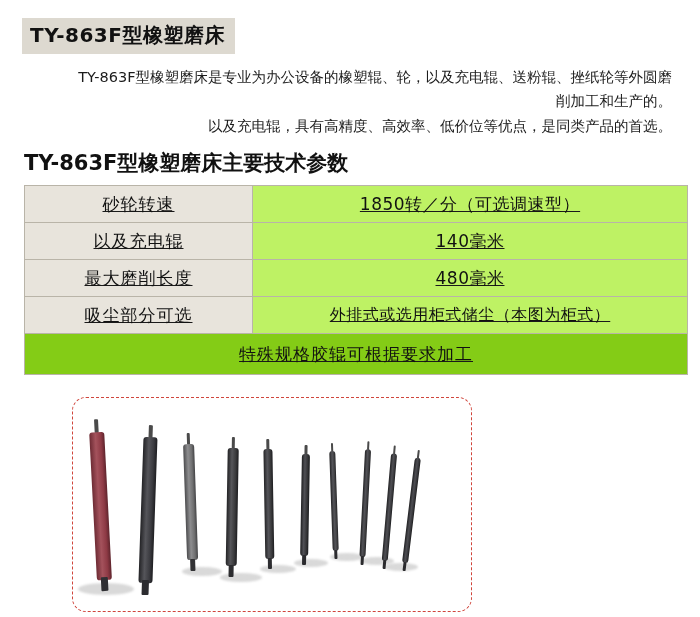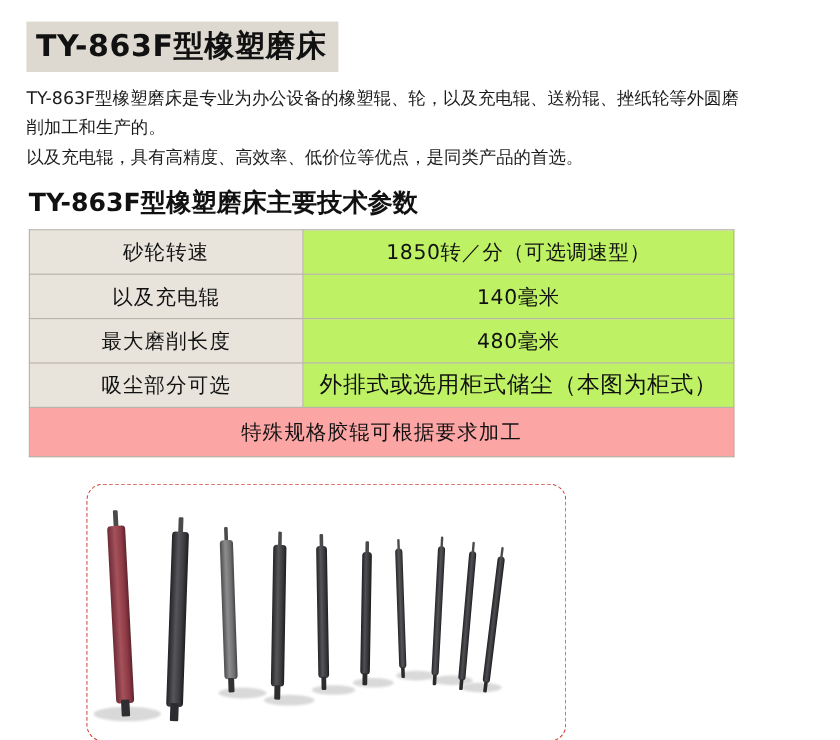--- a/index.html
+++ b/index.html
@@ -22,48 +22,50 @@
     box-sizing: border-box;
     padding: 18px 22px 0 22px;
   }
   .title-bar {
     display: inline-block;
     background: #ddd9d0;
     padding: 4px 10px 5px 8px;
     margin-bottom: 12px;
   }
   .title-bar .title-text {
-    font-size: 25px;
+    font-size: 20px;
     font-weight: bold;
     letter-spacing: 0.5px;
     color: #111;
     white-space: nowrap;
     text-align: right;
   }
   .intro {
     font-size: 14.5px;
     line-height: 1.55;
     color: #1c1c1c;
     margin: 0 0 6px 0;
     max-width: 650px;
   }
   .intro p {
     margin: 0 0 2px 0;
+    text-align: right;
   }
   .section-title {
     font-size: 21px;
     font-weight: bold;
     color: #111;
     margin: 12px 0 8px 2px;
   }
   table.spec {
     border-collapse: collapse;
-    width: 588px;
+    width: 664px;
     margin-left: 2px;
     background: #ffffff;
+    text-decoration: underline;
   }
   table.spec td {
     border: 1px solid #b9b4a8;
     height: 32px;
     font-size: 17px;
     color: #111;
     padding: 2px 6px;
   }
   table.spec td.label {
     width: 215px;
@@ -71,24 +73,24 @@
     text-align: center;
     font-weight: normal;
     letter-spacing: 1px;
   }
   table.spec td.value {
     background: #bef264;
     text-align: center;
     letter-spacing: 0.5px;
   }
   table.spec td.value.small {
-    font-size: 19px;
+    font-size: 16px;
   }
   table.spec td.footnote {
-    background: #fca5a5;
+    background: #84cc16;
     text-align: center;
     font-size: 17px;
     height: 36px;
     letter-spacing: 1px;
   }
   .diameter-sym {
     display: inline-block;
     transform: scaleX(0.75);
     font-style: italic;
     font-size: 16px;

